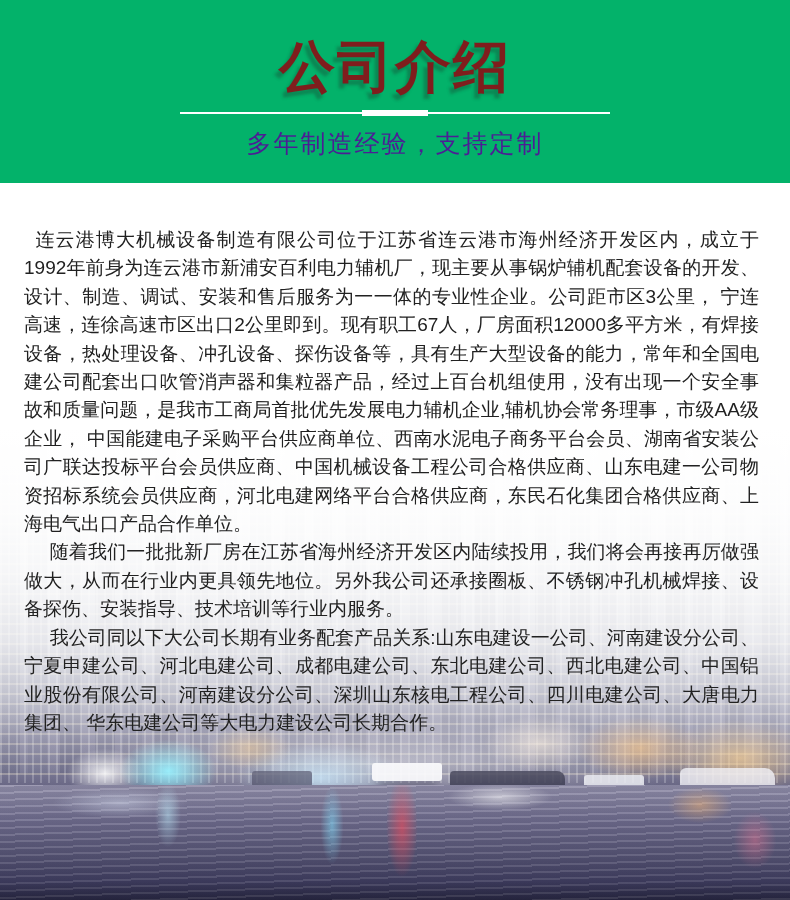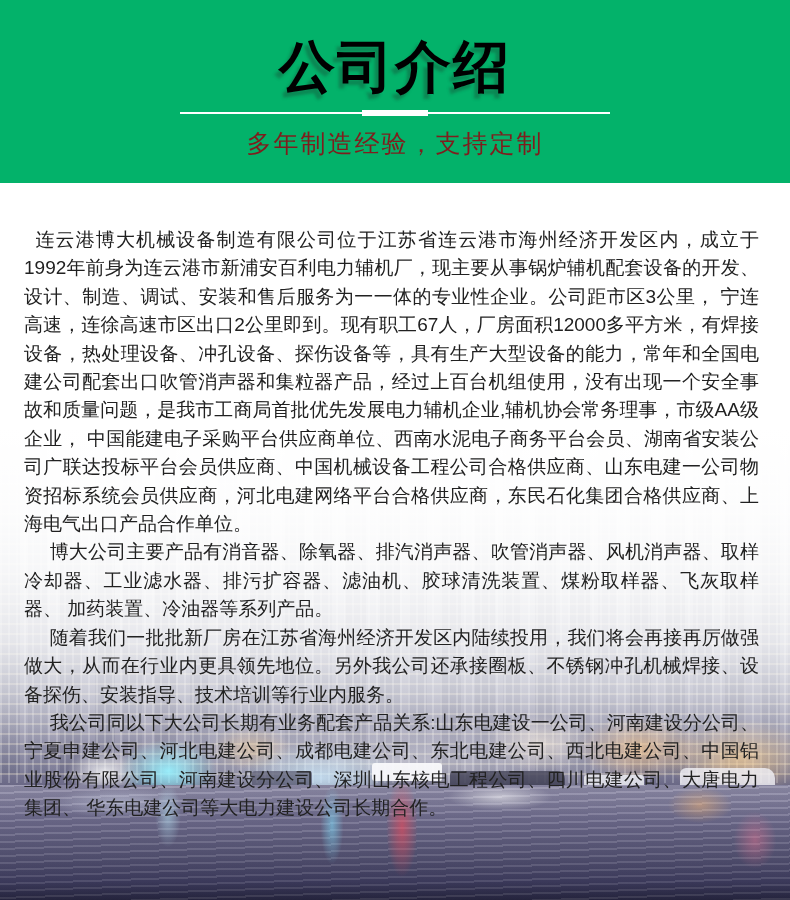--- a/index.html
+++ b/index.html
@@ -17,21 +17,21 @@
 
   
   .banner {
     height: 183px;
     background: #03b26a;
     text-align: center;
     padding-top: 36px;
     overflow: hidden;
   }
   .banner h1 {
-    color: #000000;
+    color: #7f1d1d;
     font-size: 56px;
     font-weight: 800;
     line-height: 62px;
     letter-spacing: 2px;
     text-shadow: -4px 5px 3px rgba(25, 70, 50, 0.40);
   }
   .divider {
     width: 430px;
     margin: 12px auto 0;
     height: 6px;
@@ -43,21 +43,21 @@
     height: 2px;
     background: #ffffff;
   }
   .divider .thick {
     width: 66px;
     height: 6px;
     background: #ffffff;
   }
   .subtitle {
     margin-top: 11px;
-    color: #7f1d1d;
+    color: #4c1d95;
     font-size: 25px;
     font-weight: 400;
     letter-spacing: 2px;
   }
 
   .gap { height: 40px; background: #ffffff; }
 
   
   .content {
     position: relative;
@@ -189,20 +189,19 @@
       <div class="boat boat-a"></div>
       <div class="boat boat-b"></div>
       <div class="boat boat-c"></div>
       <div class="boat boat-d"></div>
       <div class="bg-water"></div>
       <div class="bg-veil"></div>
     </div>
 
     <div class="text">
       <p class="first">连云港博大机械设备制造有限公司位于江苏省连云港市海州经济开发区内，成立于1992年前身为连云港市新浦安百利电力辅机厂，现主要从事锅炉辅机配套设备的开发、设计、制造、调试、安装和售后服务为一一体的专业性企业。公司距市区3公里， 宁连高速，连徐高速市区出口2公里即到。现有职工67人，厂房面积12000多平方米，有焊接设备，热处理设备、冲孔设备、探伤设备等，具有生产大型设备的能力，常年和全国电建公司配套出口吹管消声器和集粒器产品，经过上百台机组使用，没有出现一个安全事故和质量问题，是我市工商局首批优先发展电力辅机企业,辅机协会常务理事，市级AA级企业， 中国能建电子采购平台供应商单位、西南水泥电子商务平台会员、湖南省安装公司广联达投标平台会员供应商、中国机械设备工程公司合格供应商、山东电建一公司物资招标系统会员供应商，河北电建网络平台合格供应商，东民石化集团合格供应商、上海电气出口产品合作单位。</p>
-      <p>博大公司主要产品有消音器、除氧器、排汽消声器、吹管消声器、风机消声器、取样冷却器、工业滤水器、排污扩容器、滤油机、胶球清洗装置、煤粉取样器、飞灰取样器、 加药装置、冷油器等系列产品。</p>
       <p>随着我们一批批新厂房在江苏省海州经济开发区内陆续投用，我们将会再接再厉做强做大，从而在行业内更具领先地位。另外我公司还承接圈板、不锈钢冲孔机械焊接、设备探伤、安装指导、技术培训等行业内服务。</p>
       <p>我公司同以下大公司长期有业务配套产品关系:山东电建设一公司、河南建设分公司、宁夏申建公司、河北电建公司、成都电建公司、东北电建公司、西北电建公司、中国铝业股份有限公司、河南建设分公司、深圳山东核电工程公司、四川电建公司、大唐电力集团、 华东电建公司等大电力建设公司长期合作。</p>
     </div>
 
   </section>
 
 </div>
 
 </body></html>

